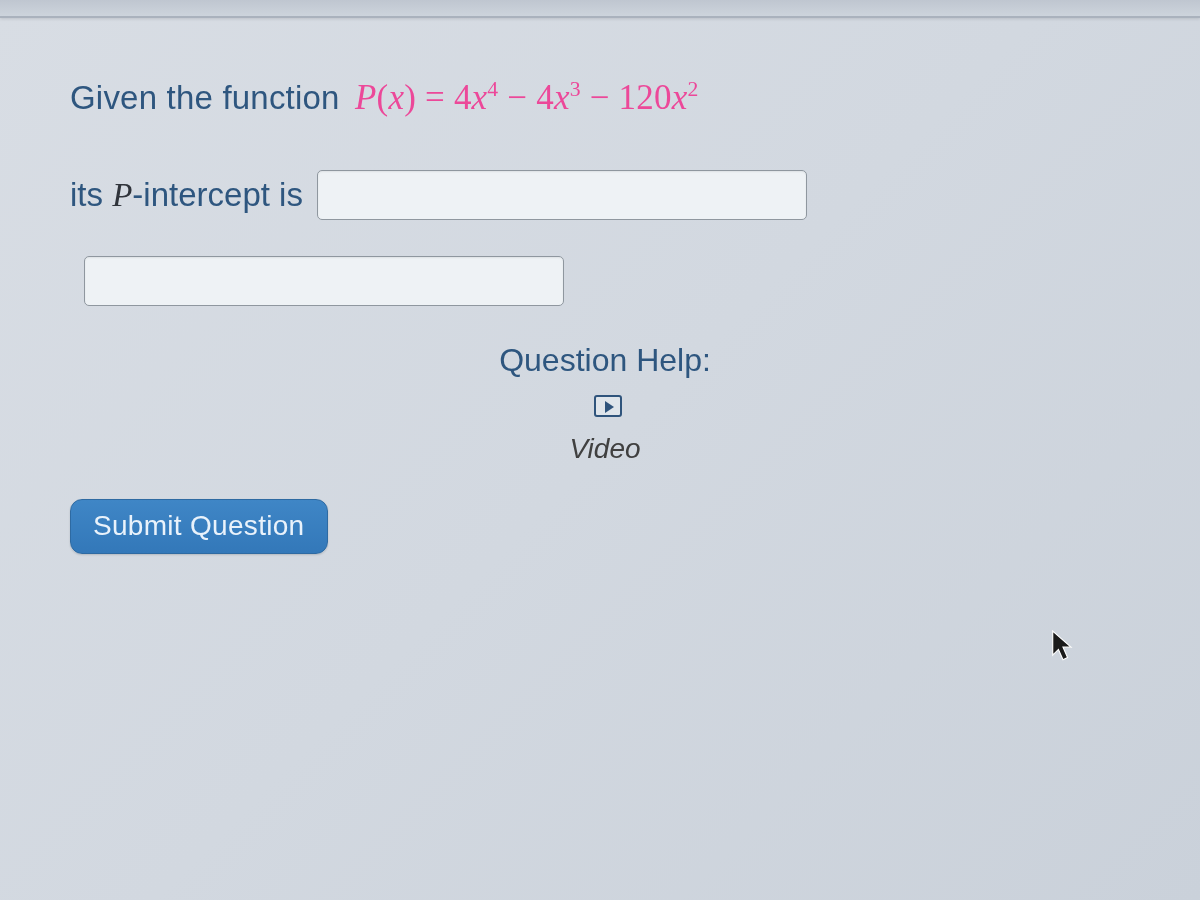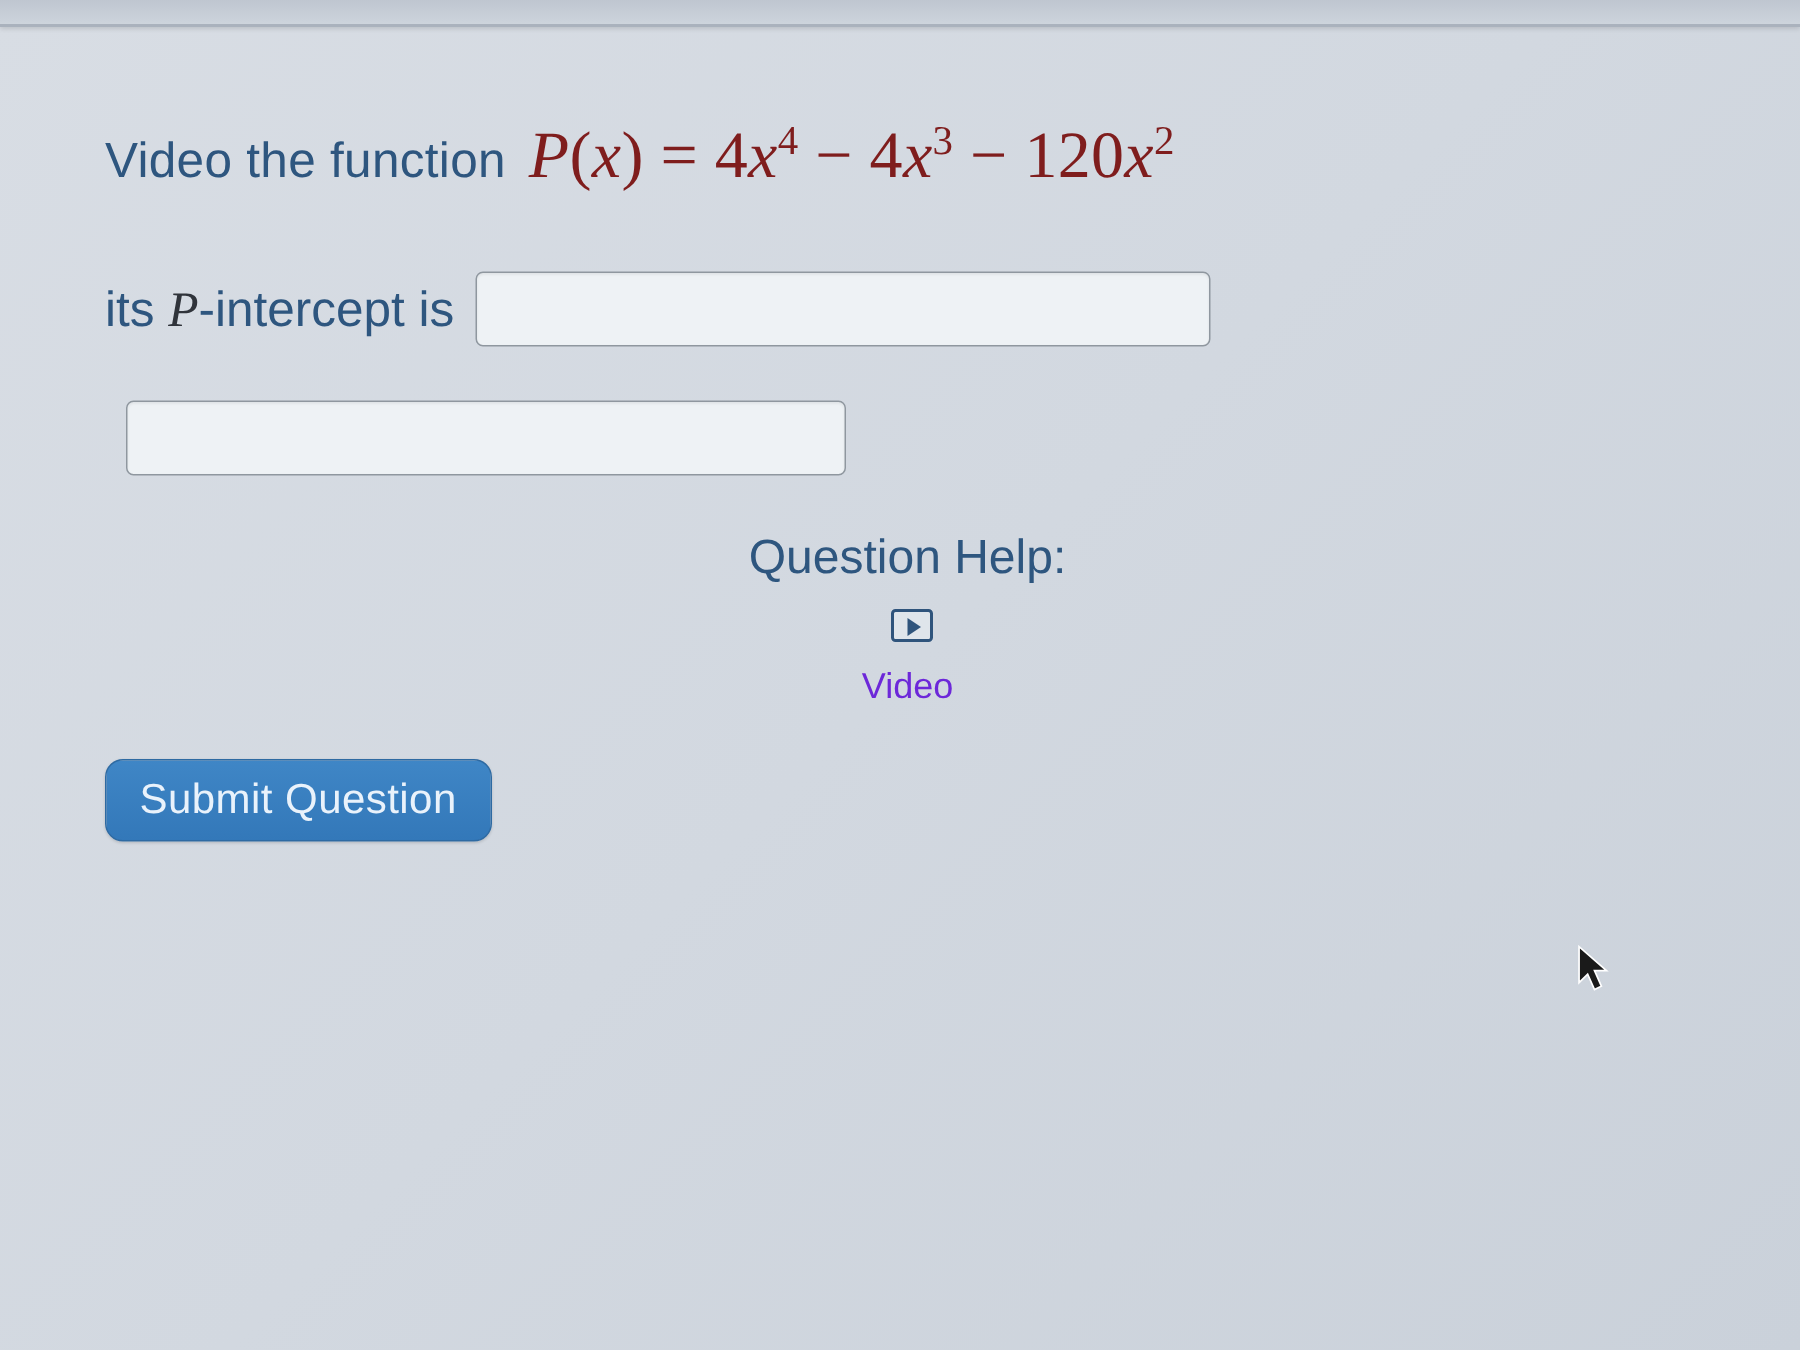--- a/index.html
+++ b/index.html
@@ -21,22 +21,22 @@
       padding: 60px 60px 40px 70px;
     }
     .question-line {
       font-size: 33px;
       color: #2e567f;
       margin-bottom: 52px;
       letter-spacing: 0.2px;
     }
     .question-line .math {
       font-family: "Cambria Math", "Times New Roman", serif;
-      color: #7f1d1d;
-      font-size: 44px;
+      color: #ec4899;
+      font-size: 35px;
       display: inline-block;
       padding-left: 6px;
     }
     .math .italic { font-style: italic; }
     .math sup { font-size: 0.62em; vertical-align: super; line-height: 0; }
     .row {
       display: flex;
       align-items: center;
       margin-bottom: 36px;
       font-size: 33px;
@@ -83,23 +83,24 @@
     .video-icon::after {
       content: "";
       position: absolute;
       left: 9px; top: 4px;
       width: 0; height: 0;
       border-left: 9px solid #2f547c;
       border-top: 6px solid transparent;
       border-bottom: 6px solid transparent;
     }
     .video-link {
-      color: #6d28d9;
+      color: #404040;
       cursor: pointer;
-      font-size: 24px;
+      font-size: 28px;
+      font-style: italic;
     }
     .submit-btn {
       display: inline-block;
       background: linear-gradient(#3f86c6, #3378b9);
       color: #e9f2fb;
       font-size: 28px;
       padding: 10px 22px 11px 22px;
       border: 1px solid #2e6aa2;
       border-radius: 12px;
       box-shadow: 0 1px 2px rgba(0,0,0,0.15);
@@ -115,21 +116,21 @@
     .cursor-arrow svg { width: 26px; height: 32px; }
   </style>
 </head>
 <body>
 
 <div class="top-bar"></div>
 
 <div class="content">
 
   <div class="question-line">
-    <span>Video the function </span>
+    <span>Given the function </span>
     <span class="math">
       <span class="italic">P</span>(<span class="italic">x</span>)<span> = </span><span>4</span><span class="italic">x</span><sup>4</sup><span> − </span><span>4</span><span class="italic">x</span><sup>3</sup><span> − </span><span>120</span><span class="italic">x</span><sup>2</sup>
     </span>
   </div>
 
   <div class="row">
     <span class="label">
       <span>its </span><span class="mvar">P</span><span>-intercept is</span>
     </span>
     <input id="input-p" type="text" value="" style="">

